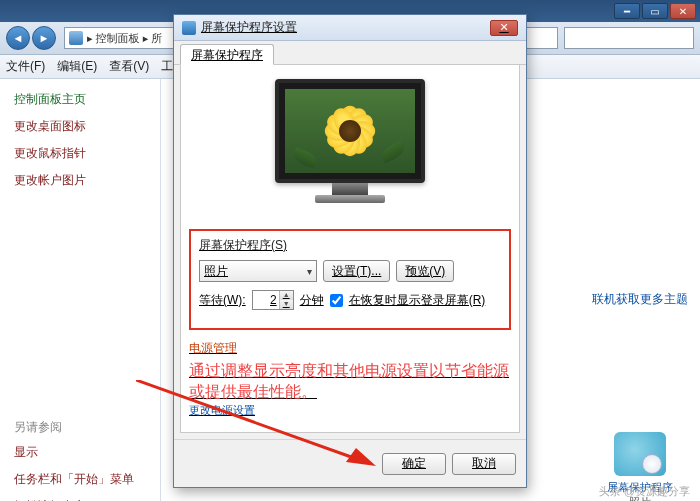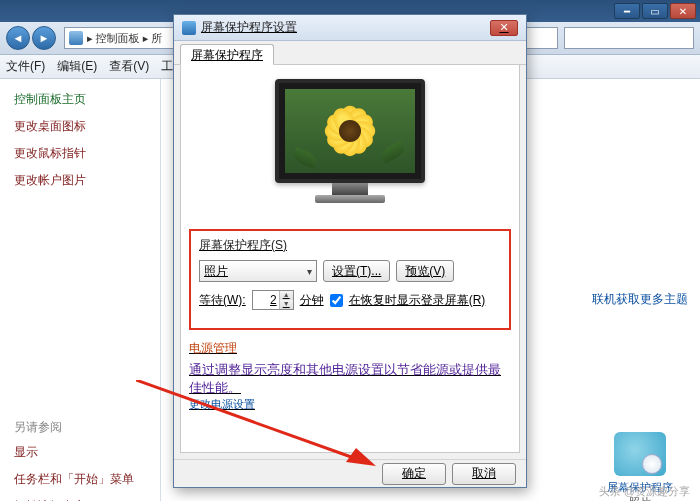--- a/index.html
+++ b/index.html
@@ -71,24 +71,24 @@
 .row { display: flex; align-items: center; gap: 6px; font-size: 12px; margin-bottom: 8px; }
 .dropdown { flex: 0 0 118px; height: 22px; border: 1px solid #888; background: linear-gradient(#fff,#eaeaea); display: flex; align-items: center; padding: 0 4px; font-size: 12px; position: relative; }
 .dropdown::after { content: "▾"; position: absolute; right: 4px; font-size: 10px; color: #444; }
 .btn { height: 22px; padding: 0 8px; border: 1px solid #888; background: linear-gradient(#fdfdfd,#e4e4e4); font-size: 12px; border-radius: 3px; cursor: pointer; display: inline-flex; align-items: center; }
 .spin { width: 42px; height: 20px; border: 1px solid #888; background: #fff; display: flex; align-items: center; }
 .spin input { width: 26px; border: none; text-align: right; font-size: 12px; outline: none; padding-right: 2px; }
 .spinbtns { width: 14px; display: flex; flex-direction: column; border-left: 1px solid #bbb; }
 .spinbtns div { height: 9px; background: linear-gradient(#f4f4f4,#ddd); font-size: 7px; line-height: 8px; text-align: center; color: #555; cursor: pointer; }
 .chk { width: 13px; height: 13px; }
 .sect-label { font-size: 12px; color: #c2410c; margin-bottom: 4px; }
-.desc { font-size: 13px; color: #4c1d95; margin-bottom: 0; }
+.desc { font-size: 16px; color: #ef4444; margin-bottom: 0; }
 .link { color: #0a4fa0; font-size: 11px; cursor: pointer; }
 
-.dlg-footer { height: 28px; display: flex; align-items: center; justify-content: flex-end; gap: 6px; padding: 0 10px; border-top: 1px solid #d4d4d4; background: #f0f0f0; }
+.dlg-footer { height: 48px; display: flex; align-items: center; justify-content: flex-end; gap: 6px; padding: 0 10px; border-top: 1px solid #d4d4d4; background: #f0f0f0; }
 .dlg-footer .btn { min-width: 64px; justify-content: center; }
 .btn.disabled { color: #999; }
 
 
 .arrow { position: absolute; left: 136px; top: 380px; width: 240px; height: 90px; pointer-events: none; }
 </style>
 </head>
 <body>
 
 <div class="bg-window">

